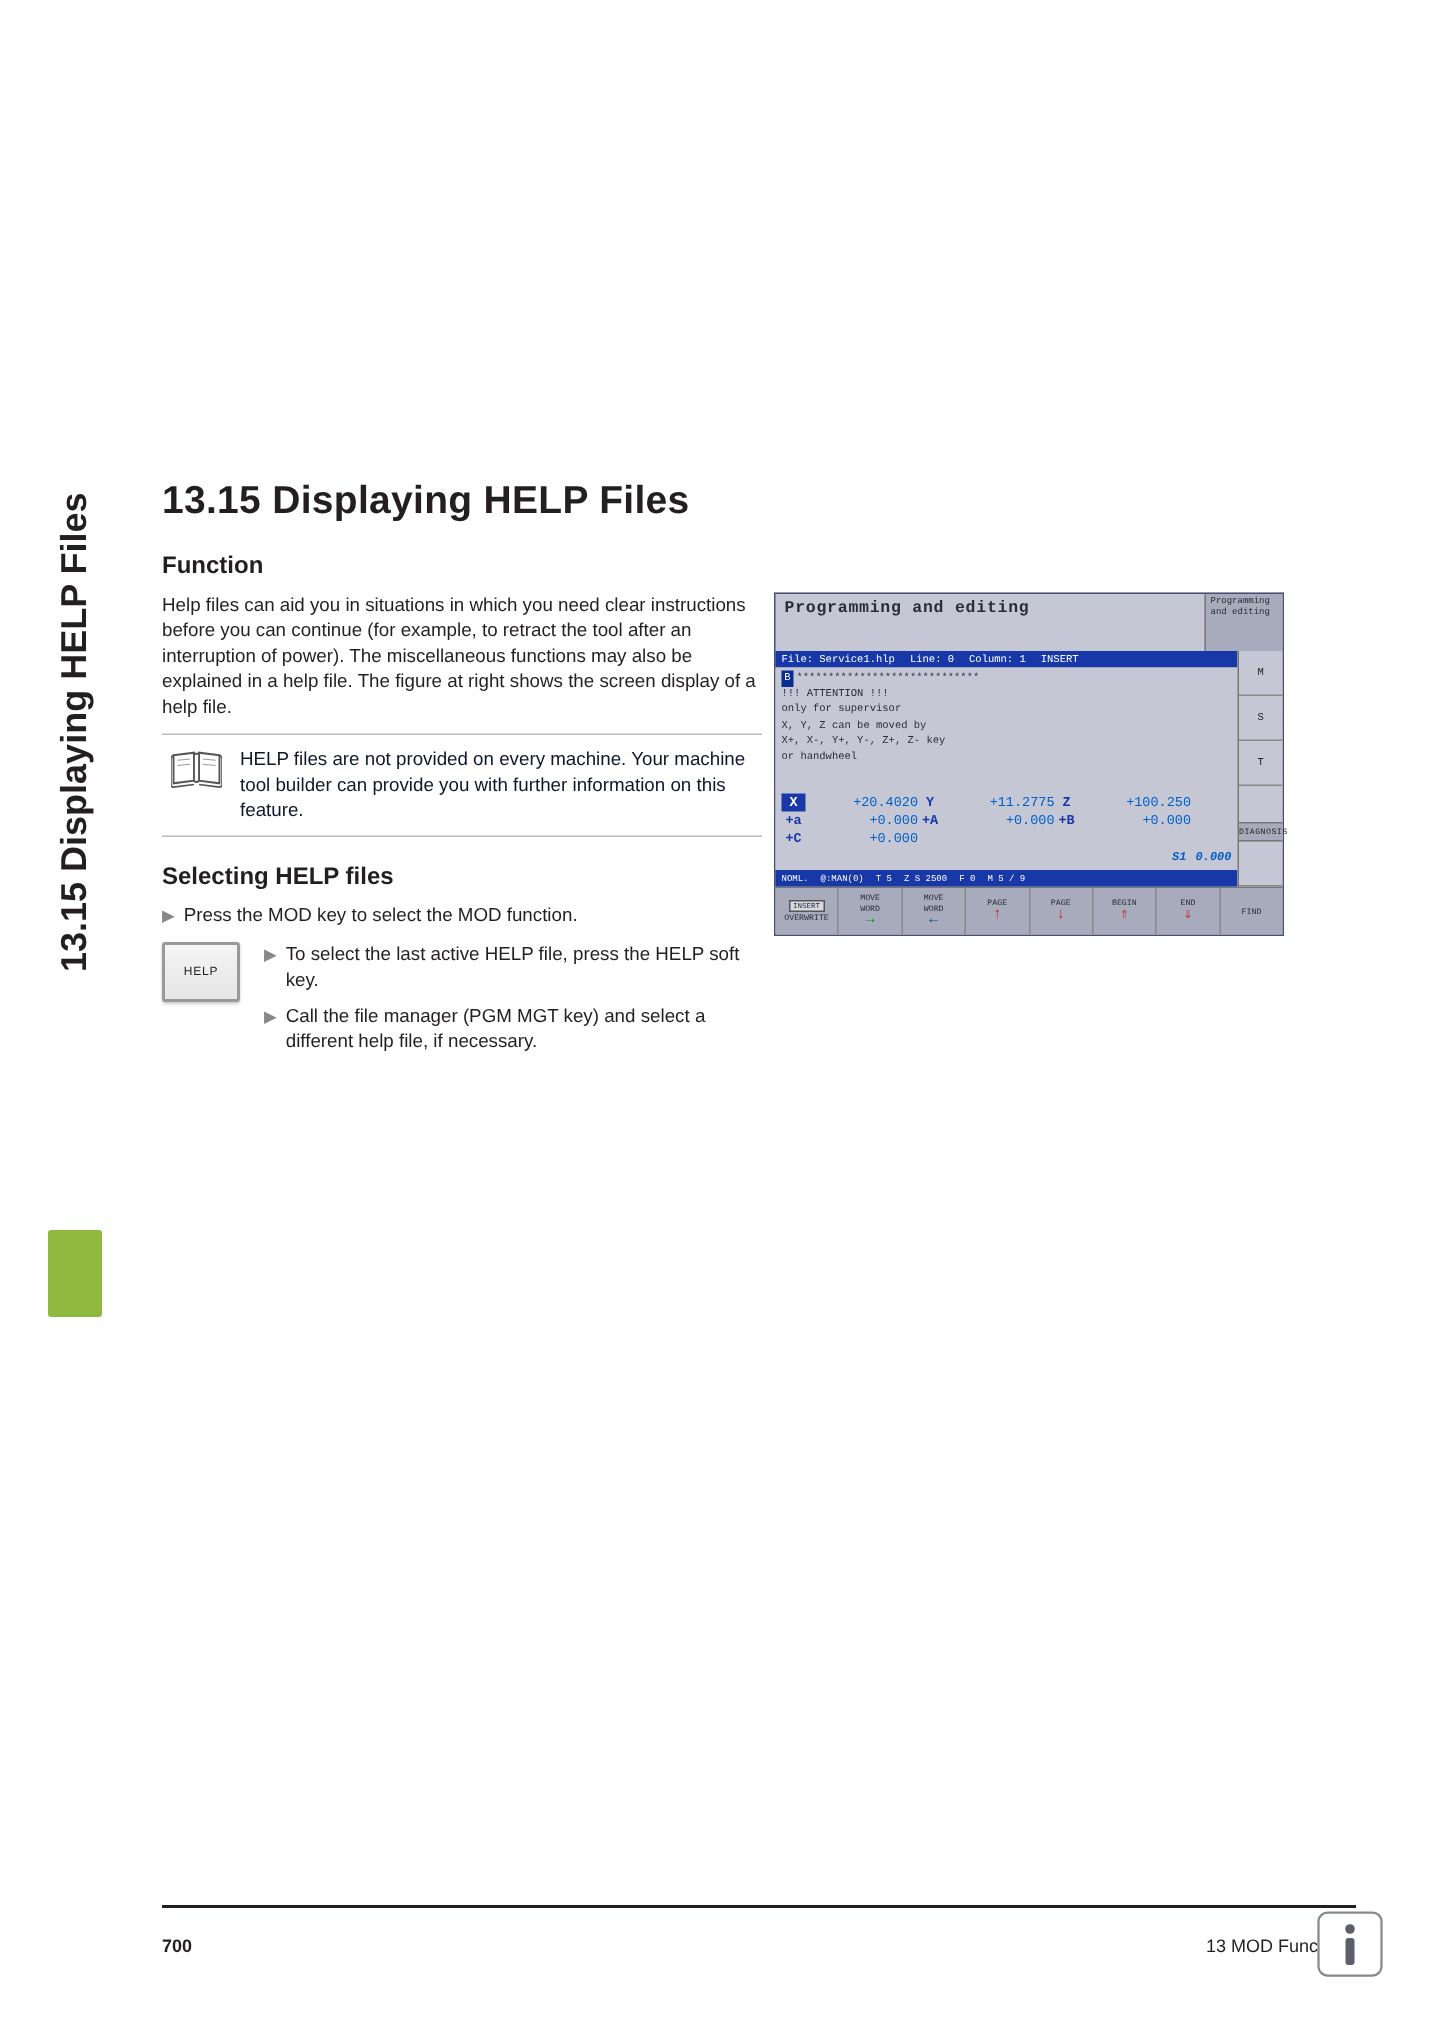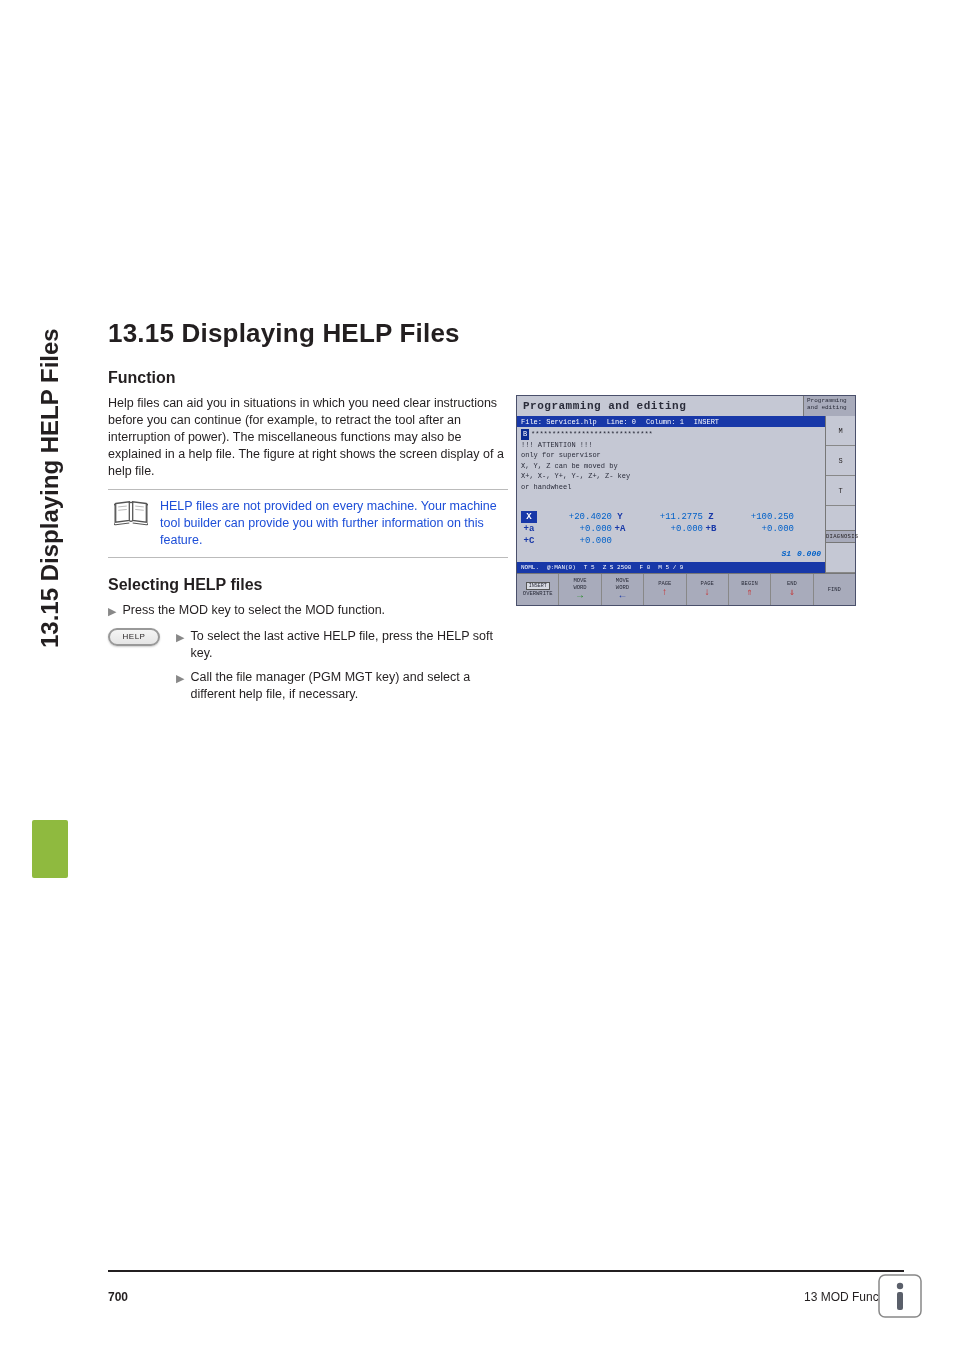--- a/index.html
+++ b/index.html
@@ -41,47 +41,47 @@
   .right-col { flex: 1; }
 
   p { font-size: 12.5px; line-height: 1.35; }
 
   .note-box {
     display: flex; align-items: flex-start; gap: 12px;
     border-top: 1px solid #bbb; border-bottom: 1px solid #bbb;
     padding: 8px 6px; margin: 10px 0 18px 0;
   }
   .note-icon { width: 34px; height: 28px; flex-shrink: 0; }
-  .note-text { font-size: 12.5px; line-height: 1.35; color: #1d4ed8; }
+  .note-text { font-size: 12.5px; line-height: 1.35; color: #0f172a; }
 
   .step { display: flex; align-items: flex-start; gap: 6px; font-size: 12.5px; line-height: 1.4; margin-bottom: 6px; }
   .step-marker { color: #888; font-size: 11px; padding-top: 2px; flex-shrink:0;}
 
   .step-row { display: flex; align-items: flex-start; gap: 16px; margin-top: 8px; }
   .softkey {
-    width: 52px; height: 18px;
-    border: 2px solid #999; border-radius: 14px;
+    width: 52px; height: 40px;
+    border: 2px solid #999; border-radius: 2px;
     background: linear-gradient(#f5f5f5,#e5e5e5);
     font-size: 8px; display:flex; align-items:center; justify-content:center;
     font-family: Arial; letter-spacing: 0.5px;
     box-shadow: 0 1px 2px rgba(0,0,0,.2);
     flex-shrink: 0;
   }
   .step-sub { flex: 1; }
 
   
   .screenshot {
     width: 340px;
     border: 1px solid #4a506b;
     background: #c5c8d4;
     font-family: "Courier New", monospace;
     font-size: 9px;
     position: relative;
   }
-  .ss-top { display:flex; height:20px; }
+  .ss-top { display:flex; height:38px; }
   .ss-title { flex:1; padding:4px 6px; font-size:11px; font-weight:bold; color:#2a2c3a; font-family:"Courier New",monospace; letter-spacing:0.5px;}
   .ss-corner { width:52px; background:#a8abbb; border-left:1px solid #777; font-size:6px; padding:2px 3px; line-height:1.1; color:#2a2c3a;}
 
   .ss-body { display:flex; }
   .ss-main { flex:1; }
   .ss-right { width:30px; border-left:1px solid #777; background:#c5c8d4; display:flex; flex-direction:column; }
   .ss-rbtn { height:30px; border-bottom:1px solid #888; display:flex; align-items:center; justify-content:center; }
   .ss-diag { font-size:5.5px; text-align:center; padding:2px 0; background:#a8abbb; border-top:1px solid #777; border-bottom:1px solid #777; letter-spacing:0.3px;}
 
   .ss-filebar { background:#1838a8; color:#fff; font-size:7px; padding:1px 4px; display:flex; gap:10px; height:11px; align-items:center;}

